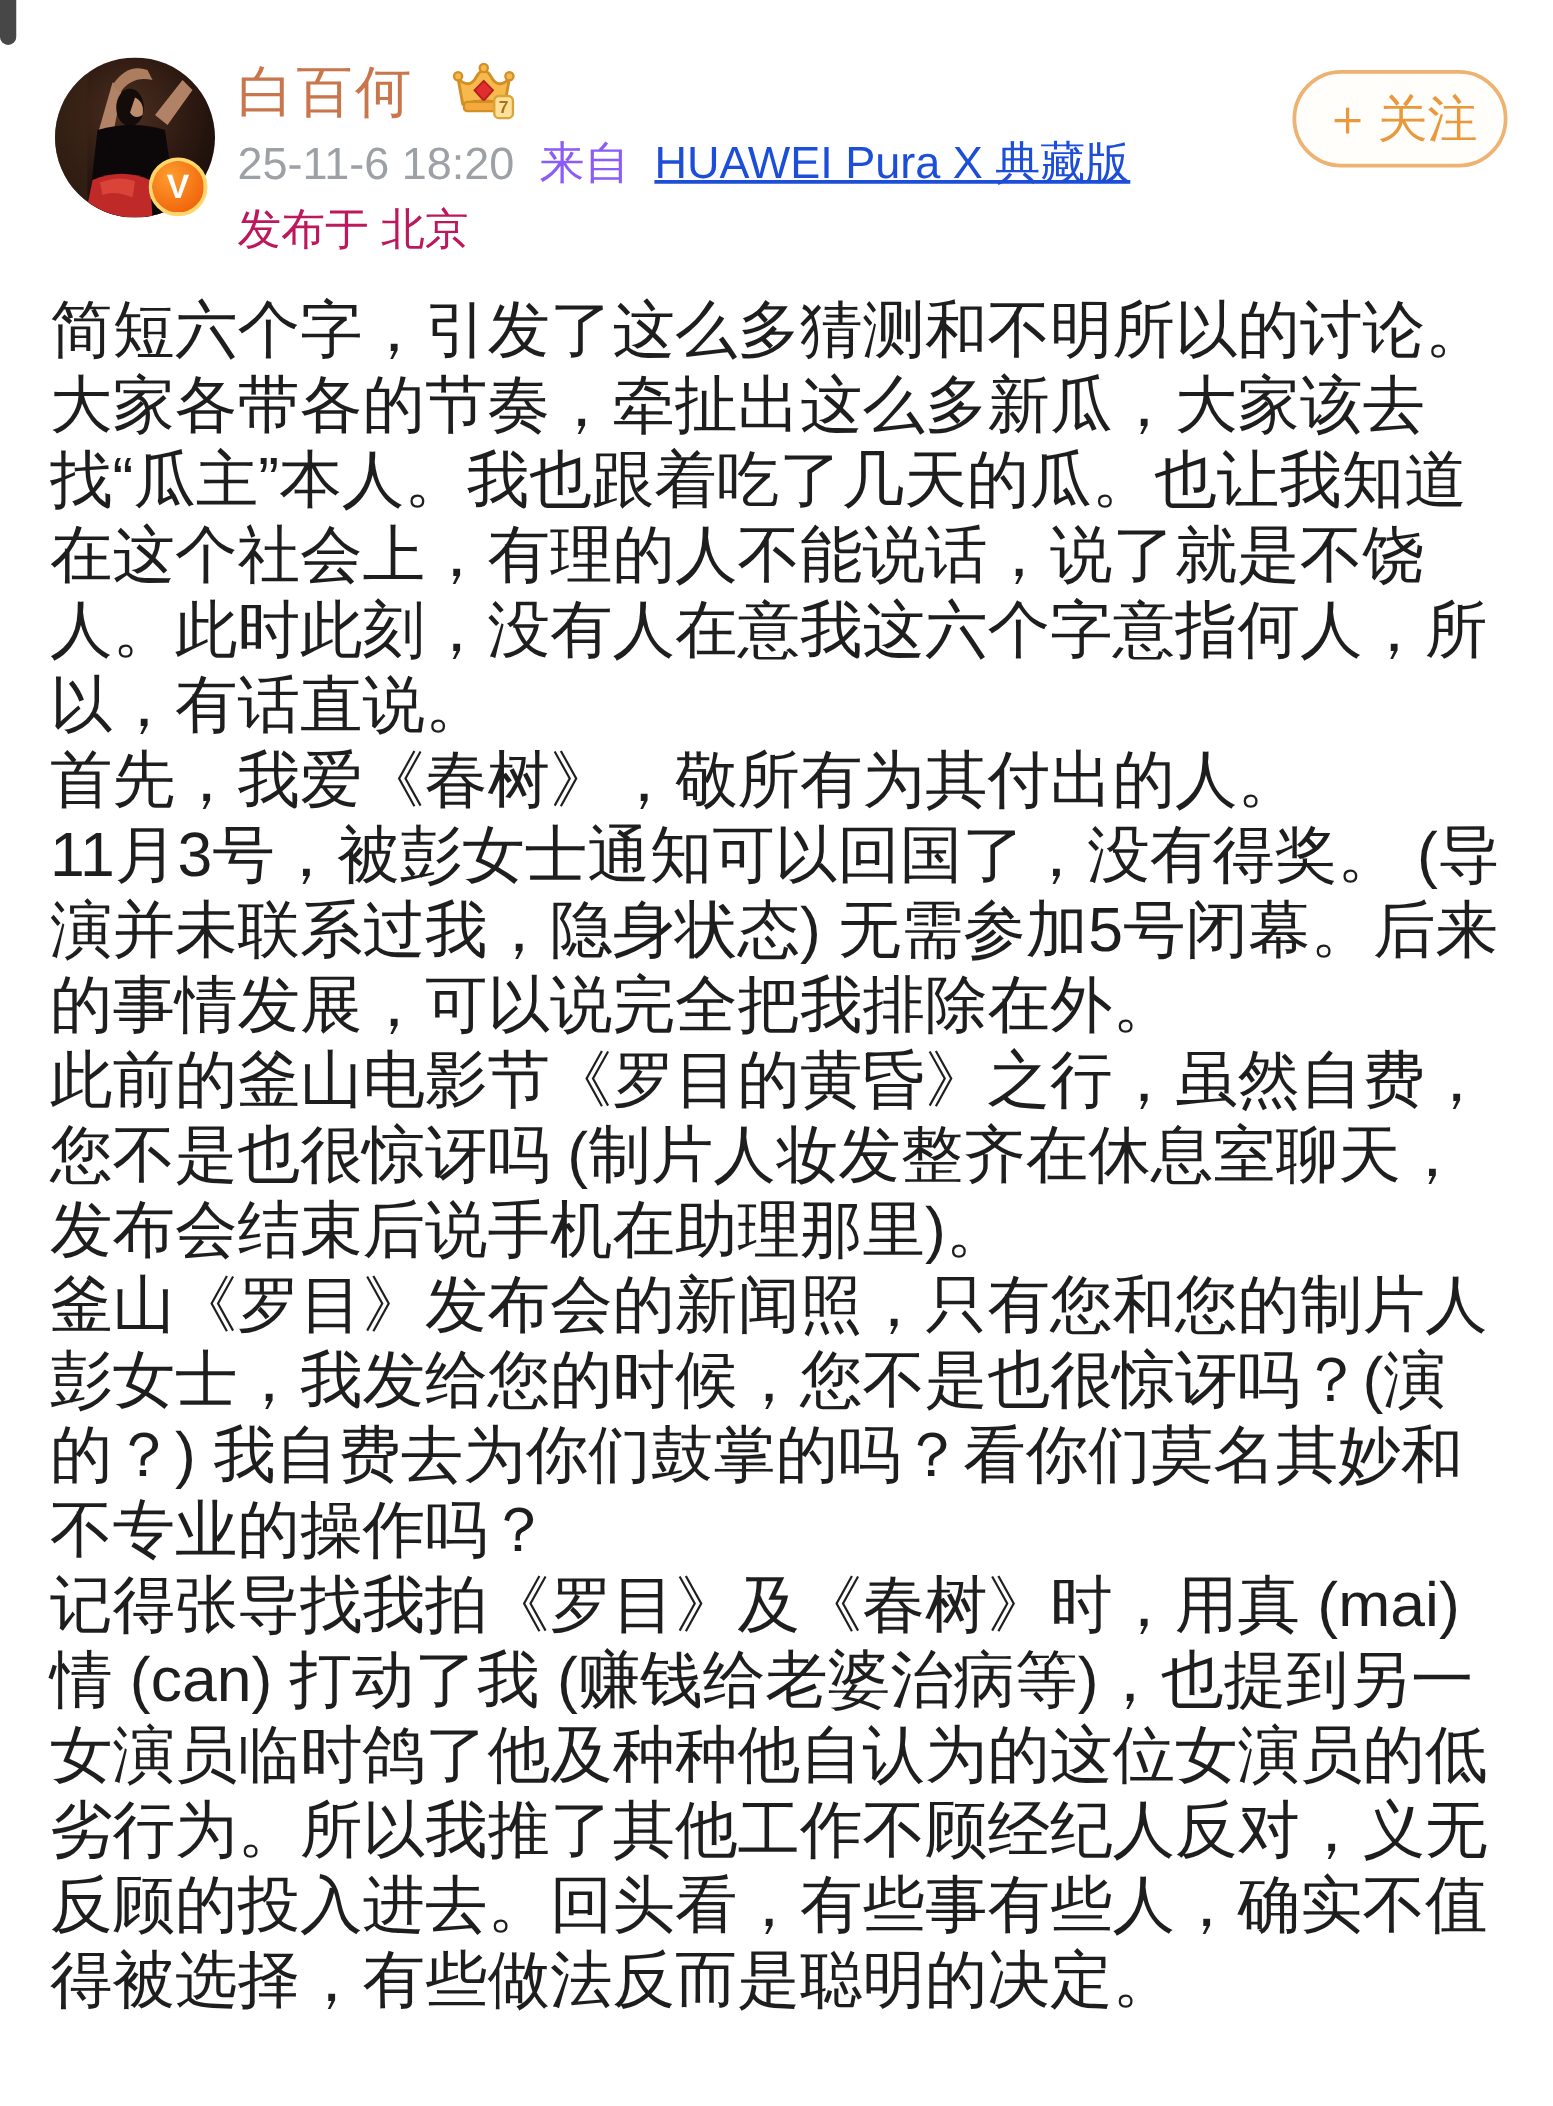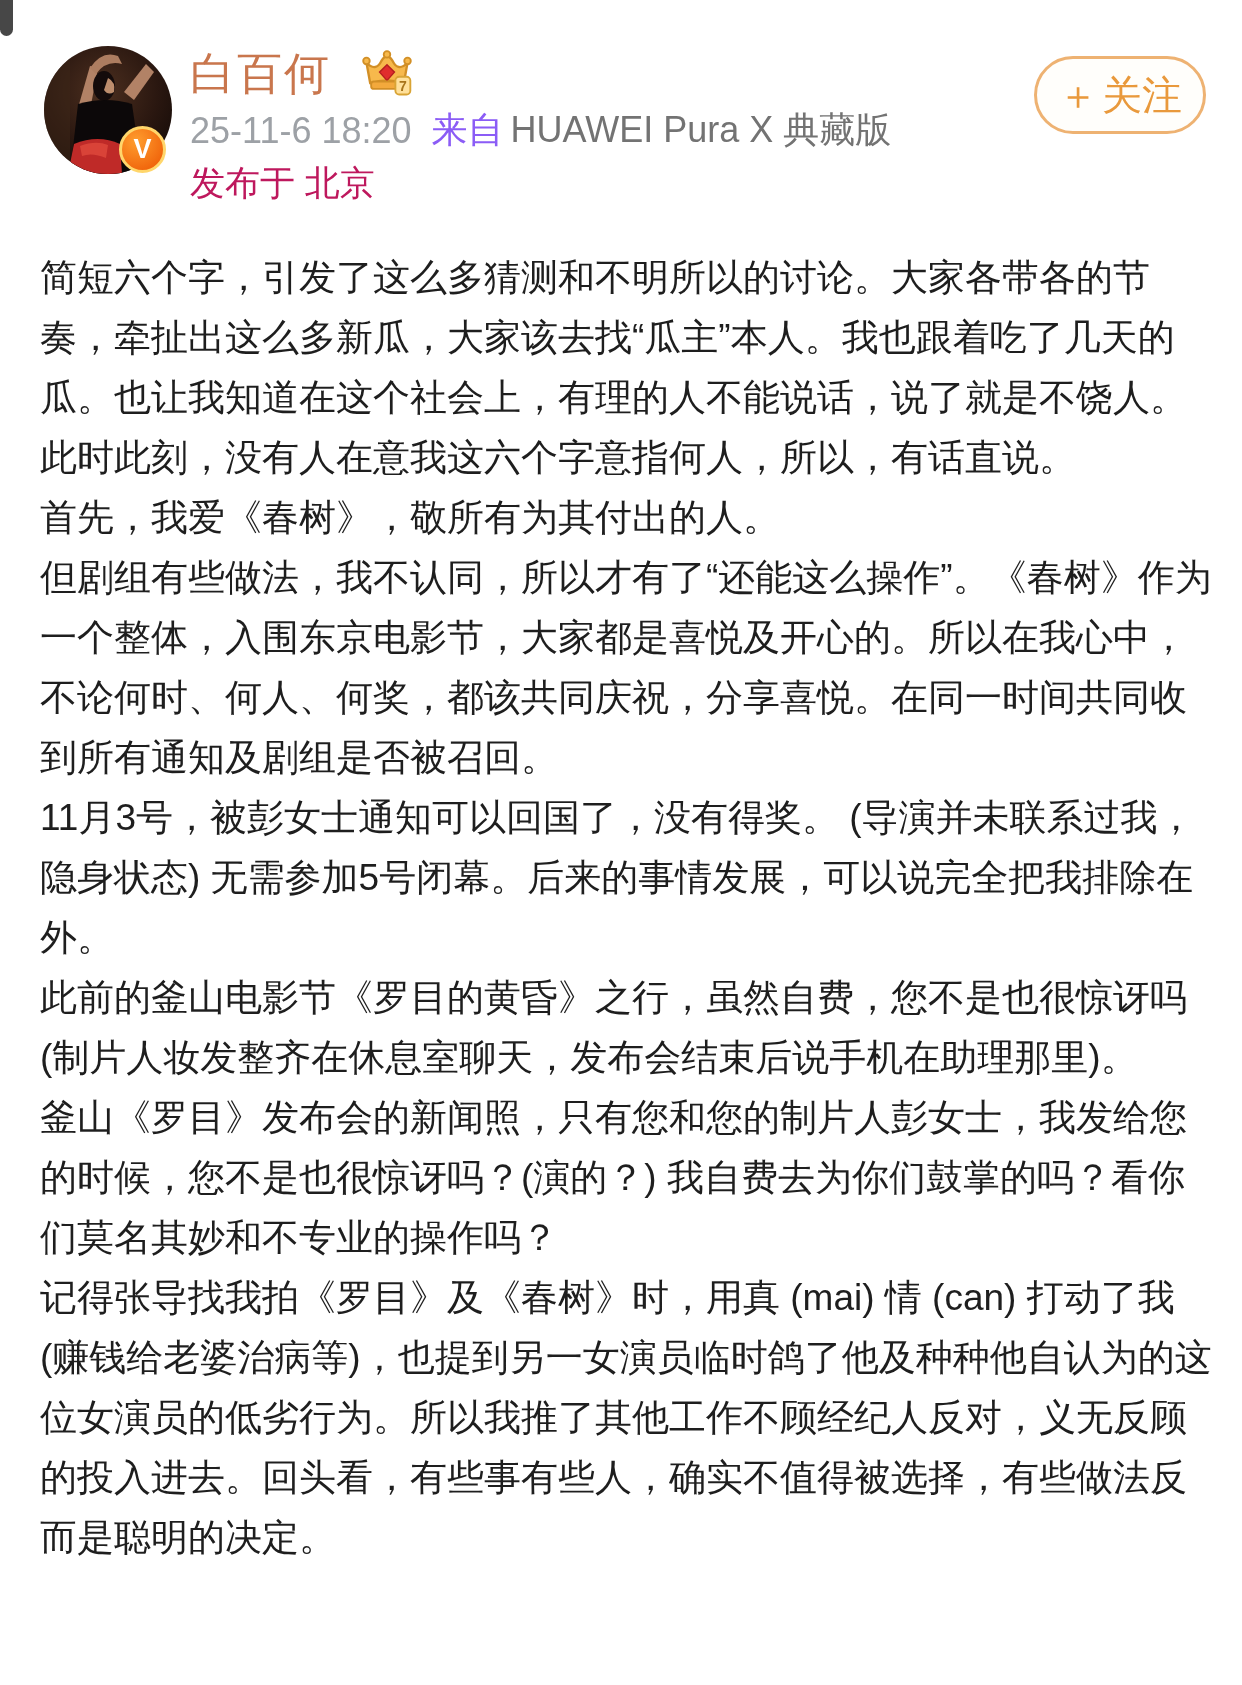--- a/index.html
+++ b/index.html
@@ -27,39 +27,39 @@
   .name-row{position:absolute;left:190px;top:44px;display:flex;align-items:center;gap:28px;}
   .name{font-size:45px;font-weight:500;color:#c9764d;letter-spacing:2px;cursor:pointer;}
   .crown-icon{display:block;width:56px;height:56px;}
   .meta-row{
     position:absolute;left:190px;top:106px;
     font-size:36px;color:#9da1a6;white-space:nowrap;
     display:flex;align-items:center;
   }
   .meta-time{color:#9da1a6;}
   .meta-from{margin-left:20px;color:#8b5cf6;}
-  .meta-source{margin-left:7px;color:#737373;cursor:pointer;}
+  .meta-source{margin-left:20px;color:#1d4ed8;cursor:pointer;text-decoration:underline;}
   .location-row{
     position:absolute;left:190px;top:160px;
     font-size:35px;color:#be185d;white-space:nowrap;
   }
   .follow-btn{
     position:absolute;top:56px;right:36px;
     width:172px;height:78px;box-sizing:border-box;
     border:3px solid #eeb272;border-radius:40px;background:#fffefb;
     color:#e9993c;font-size:40px;
     display:flex;align-items:center;justify-content:center;gap:4px;
     cursor:pointer;
     font-family:"Liberation Sans","DejaVu Sans",sans-serif;
   }
   .follow-plus{font-size:40px;line-height:1;}
   
   .body-text{
-    position:absolute;left:40px;top:248px;width:1178px;
-    font-size:37px;line-height:60px;color:#1e1e1e;
+    position:absolute;left:40px;top:234px;width:1178px;
+    font-size:50px;line-height:60px;color:#1e1e1e;
     text-align:left;word-break:break-all;
   }
   .body-text p{margin:0;padding:0;}
 </style>
 </head>
 <body>
 
 <div class="page">
 
   <div class="corner-artifact"></div>
@@ -115,20 +115,19 @@
   <div class="location-row">发布于 北京</div>
 
   <div class="follow-btn">
     <span class="follow-plus">＋</span>
     <span>关注</span>
   </div>
 
   <div class="body-text">
     <p>简短六个字，引发了这么多猜测和不明所以的讨论。大家各带各的节奏，牵扯出这么多新瓜，大家该去找“瓜主”本人。我也跟着吃了几天的瓜。也让我知道在这个社会上，有理的人不能说话，说了就是不饶人。此时此刻，没有人在意我这六个字意指何人，所以，有话直说。</p>
     <p>首先，我爱《春树》，敬所有为其付出的人。</p>
-    <p>但剧组有些做法，我不认同，所以才有了“还能这么操作”。《春树》作为一个整体，入围东京电影节，大家都是喜悦及开心的。所以在我心中，不论何时、何人、何奖，都该共同庆祝，分享喜悦。在同一时间共同收到所有通知及剧组是否被召回。</p>
     <p>11月3号，被彭女士通知可以回国了，没有得奖。 (导演并未联系过我，隐身状态) 无需参加5号闭幕。后来的事情发展，可以说完全把我排除在外。</p>
     <p>此前的釜山电影节《罗目的黄昏》之行，虽然自费，您不是也很惊讶吗 (制片人妆发整齐在休息室聊天，发布会结束后说手机在助理那里)。</p>
     <p>釜山《罗目》发布会的新闻照，只有您和您的制片人彭女士，我发给您的时候，您不是也很惊讶吗？(演的？) 我自费去为你们鼓掌的吗？看你们莫名其妙和不专业的操作吗？</p>
     <p>记得张导找我拍《罗目》及《春树》时，用真 (mai) 情 (can) 打动了我 (赚钱给老婆治病等)，也提到另一女演员临时鸽了他及种种他自认为的这位女演员的低劣行为。所以我推了其他工作不顾经纪人反对，义无反顾的投入进去。回头看，有些事有些人，确实不值得被选择，有些做法反而是聪明的决定。</p>
   </div>
 
 </div>
 
 </body></html>

